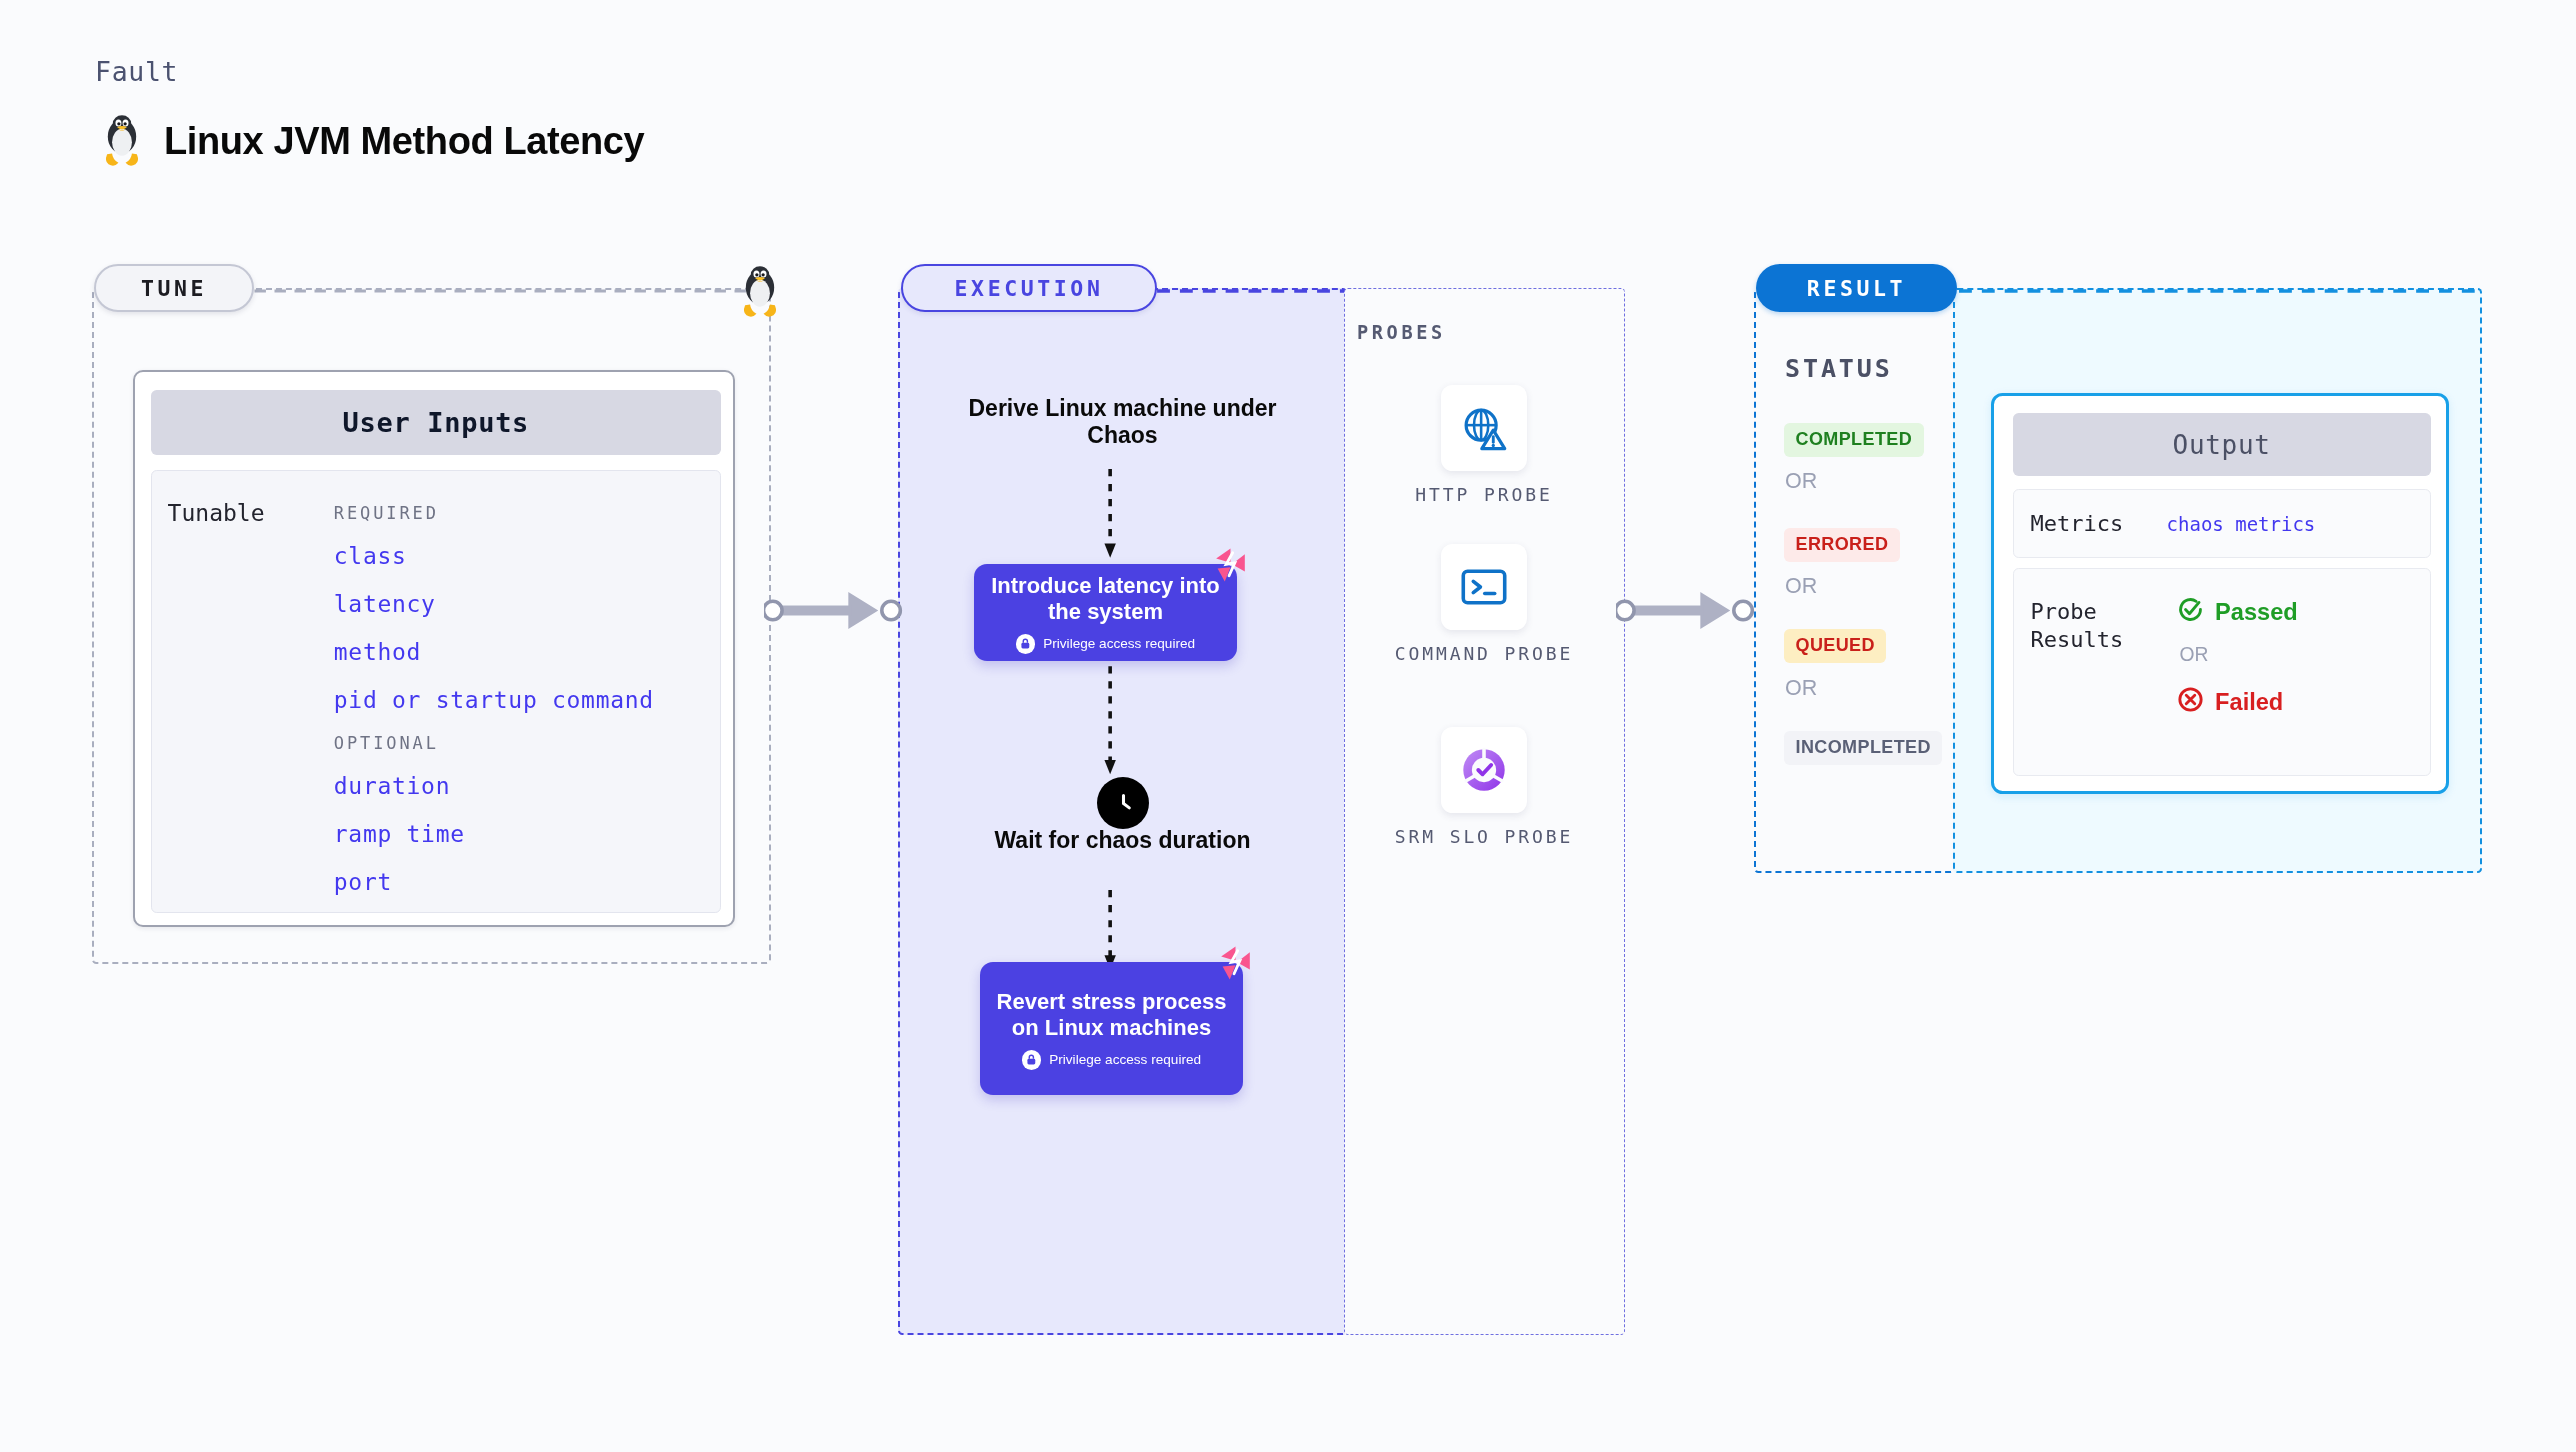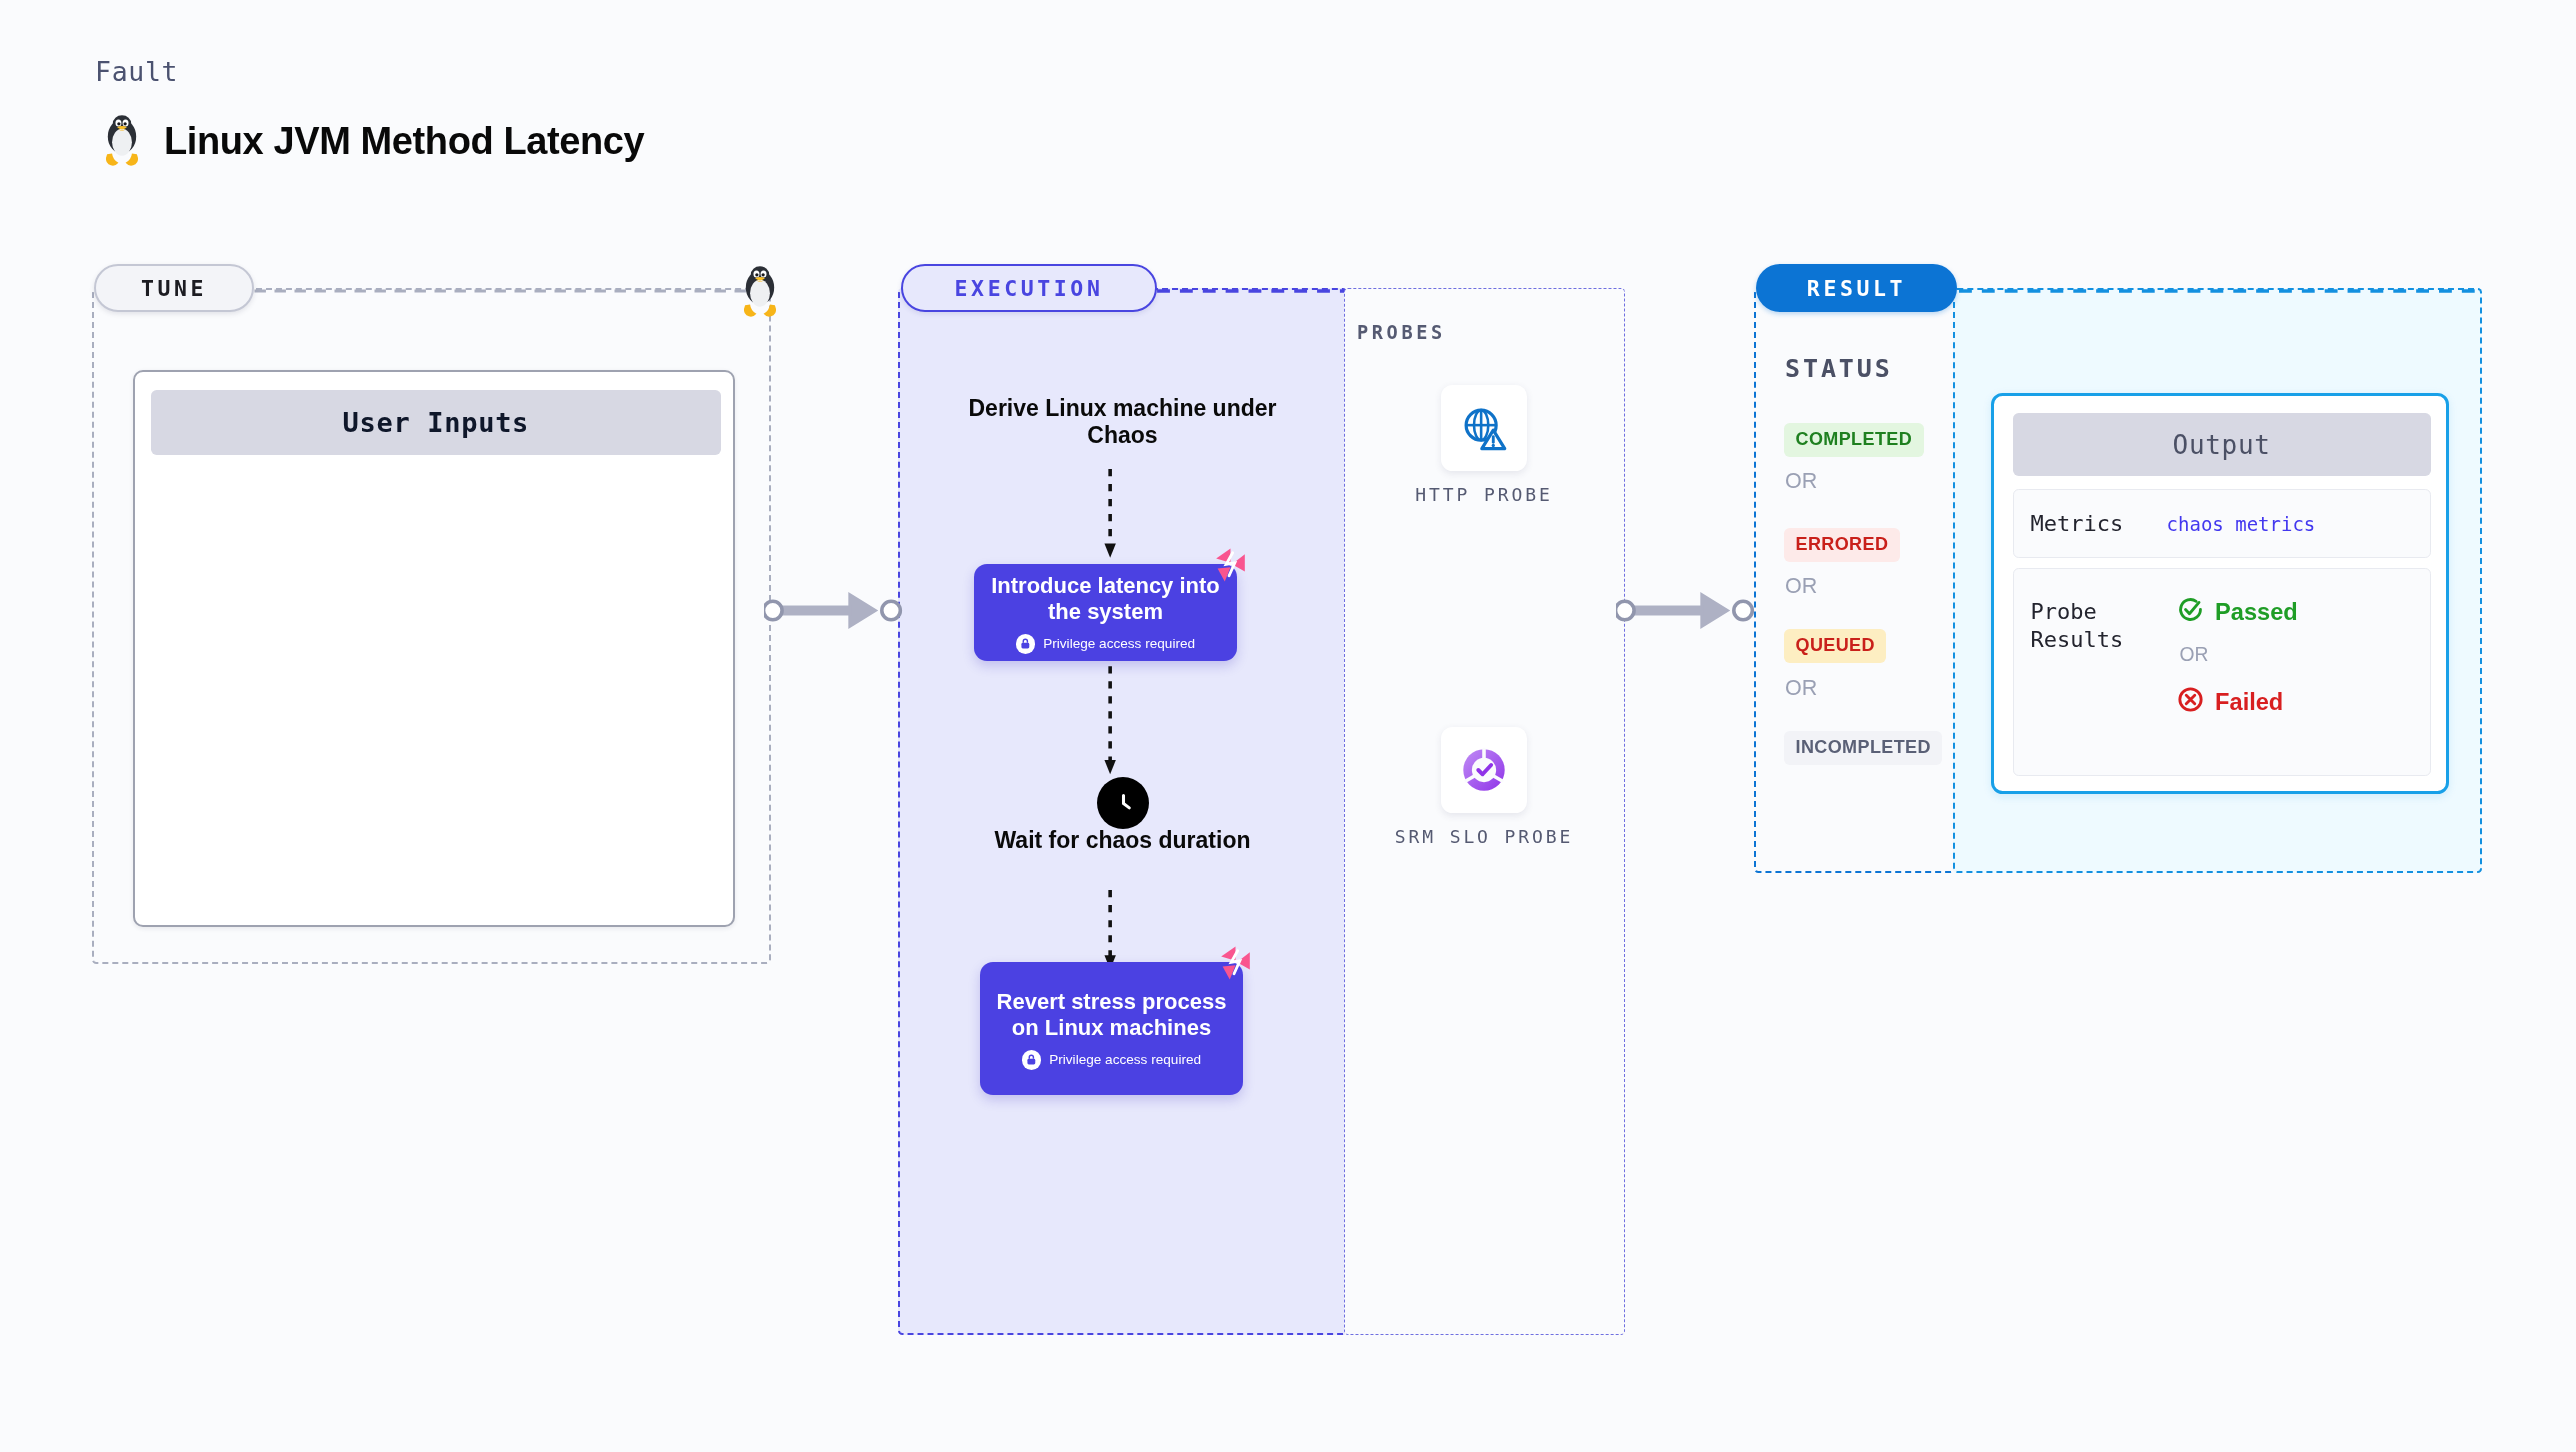--- a/index.html
+++ b/index.html
@@ -287,20 +287,34 @@
 
   <svg class="connector" style="left:1157px; top:286px;" width="193" height="10" viewBox="0 0 270 14">
     <line x1="0" y1="7" x2="262" y2="7" stroke="#4945e0" stroke-width="5" stroke-dasharray="18 14"></line>
   </svg>
   <svg class="connector" style="left:1958px; top:286px;" width="527" height="10" viewBox="0 0 735 14">
     <line x1="0" y1="7" x2="728" y2="7" stroke="#1390e0" stroke-width="5" stroke-dasharray="18 14"></line>
   </svg>
 
   <div id="user-inputs-card">
     <div id="user-inputs-title">User Inputs</div>
+    <div id="tunable-box">
+      <div id="tunable-label">Tunable</div>
+
+      <div class="group-head" style="top:31.5px;">REQUIRED</div>
+      <div class="tunable-item" style="top:72px;">class</div>
+      <div class="tunable-item" style="top:120px;">latency</div>
+      <div class="tunable-item" style="top:168px;">method</div>
+      <div class="tunable-item" style="top:216px;">pid or startup command</div>
+
+      <div class="group-head" style="top:262px;">OPTIONAL</div>
+      <div class="tunable-item" style="top:302px;">duration</div>
+      <div class="tunable-item" style="top:350px;">ramp time</div>
+      <div class="tunable-item" style="top:398px;">port</div>
+    </div>
   </div>
 
   <svg class="connector" style="left:764px; top:582px;" width="143" height="57" viewBox="0 0 200 80">
     <path d="M18 40 L118 40 L118 14 L160 40 L118 66 L118 40" fill="#aeb1c4"></path>
     <rect x="18" y="33" width="104" height="14" fill="#aeb1c4"></rect>
     <circle cx="12" cy="40" r="13" fill="#fff" stroke="#9196ad" stroke-width="5"></circle>
     <circle cx="178" cy="40" r="13" fill="#fff" stroke="#9196ad" stroke-width="5"></circle>
   </svg>
 
   <svg class="connector" style="left:1616px; top:582px;" width="143" height="57" viewBox="0 0 200 80">
@@ -387,20 +401,30 @@
         <line x1="10" y1="31" x2="52" y2="31" stroke="#0f72c8" stroke-width="3.6"></line>
         <line x1="31" y1="10" x2="31" y2="52" stroke="#0f72c8" stroke-width="3.6"></line>
         <path d="M48 38 L64 64 H32 Z" fill="#fff" stroke="#0f72c8" stroke-width="4.5" stroke-linejoin="round"></path>
         <line x1="48" y1="47" x2="48" y2="55" stroke="#0f72c8" stroke-width="4" stroke-linecap="round"></line>
         <circle cx="48" cy="59.5" r="2.3" fill="#0f72c8"></circle>
       </svg>
     </div>
     <div class="probe-name">HTTP PROBE</div>
   </div>
 
+  <div class="probe-item" id="probe-command">
+    <div class="probe-tile">
+      <svg width="50" height="46" viewBox="0 0 70 64">
+        <rect x="6" y="10" width="58" height="44" rx="6" fill="none" stroke="#0f72c8" stroke-width="5"></rect>
+        <path d="M20 24 L30 32 L20 40" fill="none" stroke="#0f72c8" stroke-width="5" stroke-linecap="round" stroke-linejoin="round"></path>
+        <line x1="36" y1="41" x2="50" y2="41" stroke="#0f72c8" stroke-width="5" stroke-linecap="round"></line>
+      </svg>
+    </div>
+    <div class="probe-name">COMMAND PROBE</div>
+  </div>
 
   <div class="probe-item" id="probe-srm">
     <div class="probe-tile">
       <svg width="50" height="50" viewBox="0 0 70 70">
         <defs>
             <linearGradient id="srmg" x1="0" y1="0" x2="1" y2="1">
           <stop offset="0%" stop-color="#c08cf5"></stop>
               <stop offset="100%" stop-color="#8f33e8"></stop>
         </linearGradient>
           </defs>

